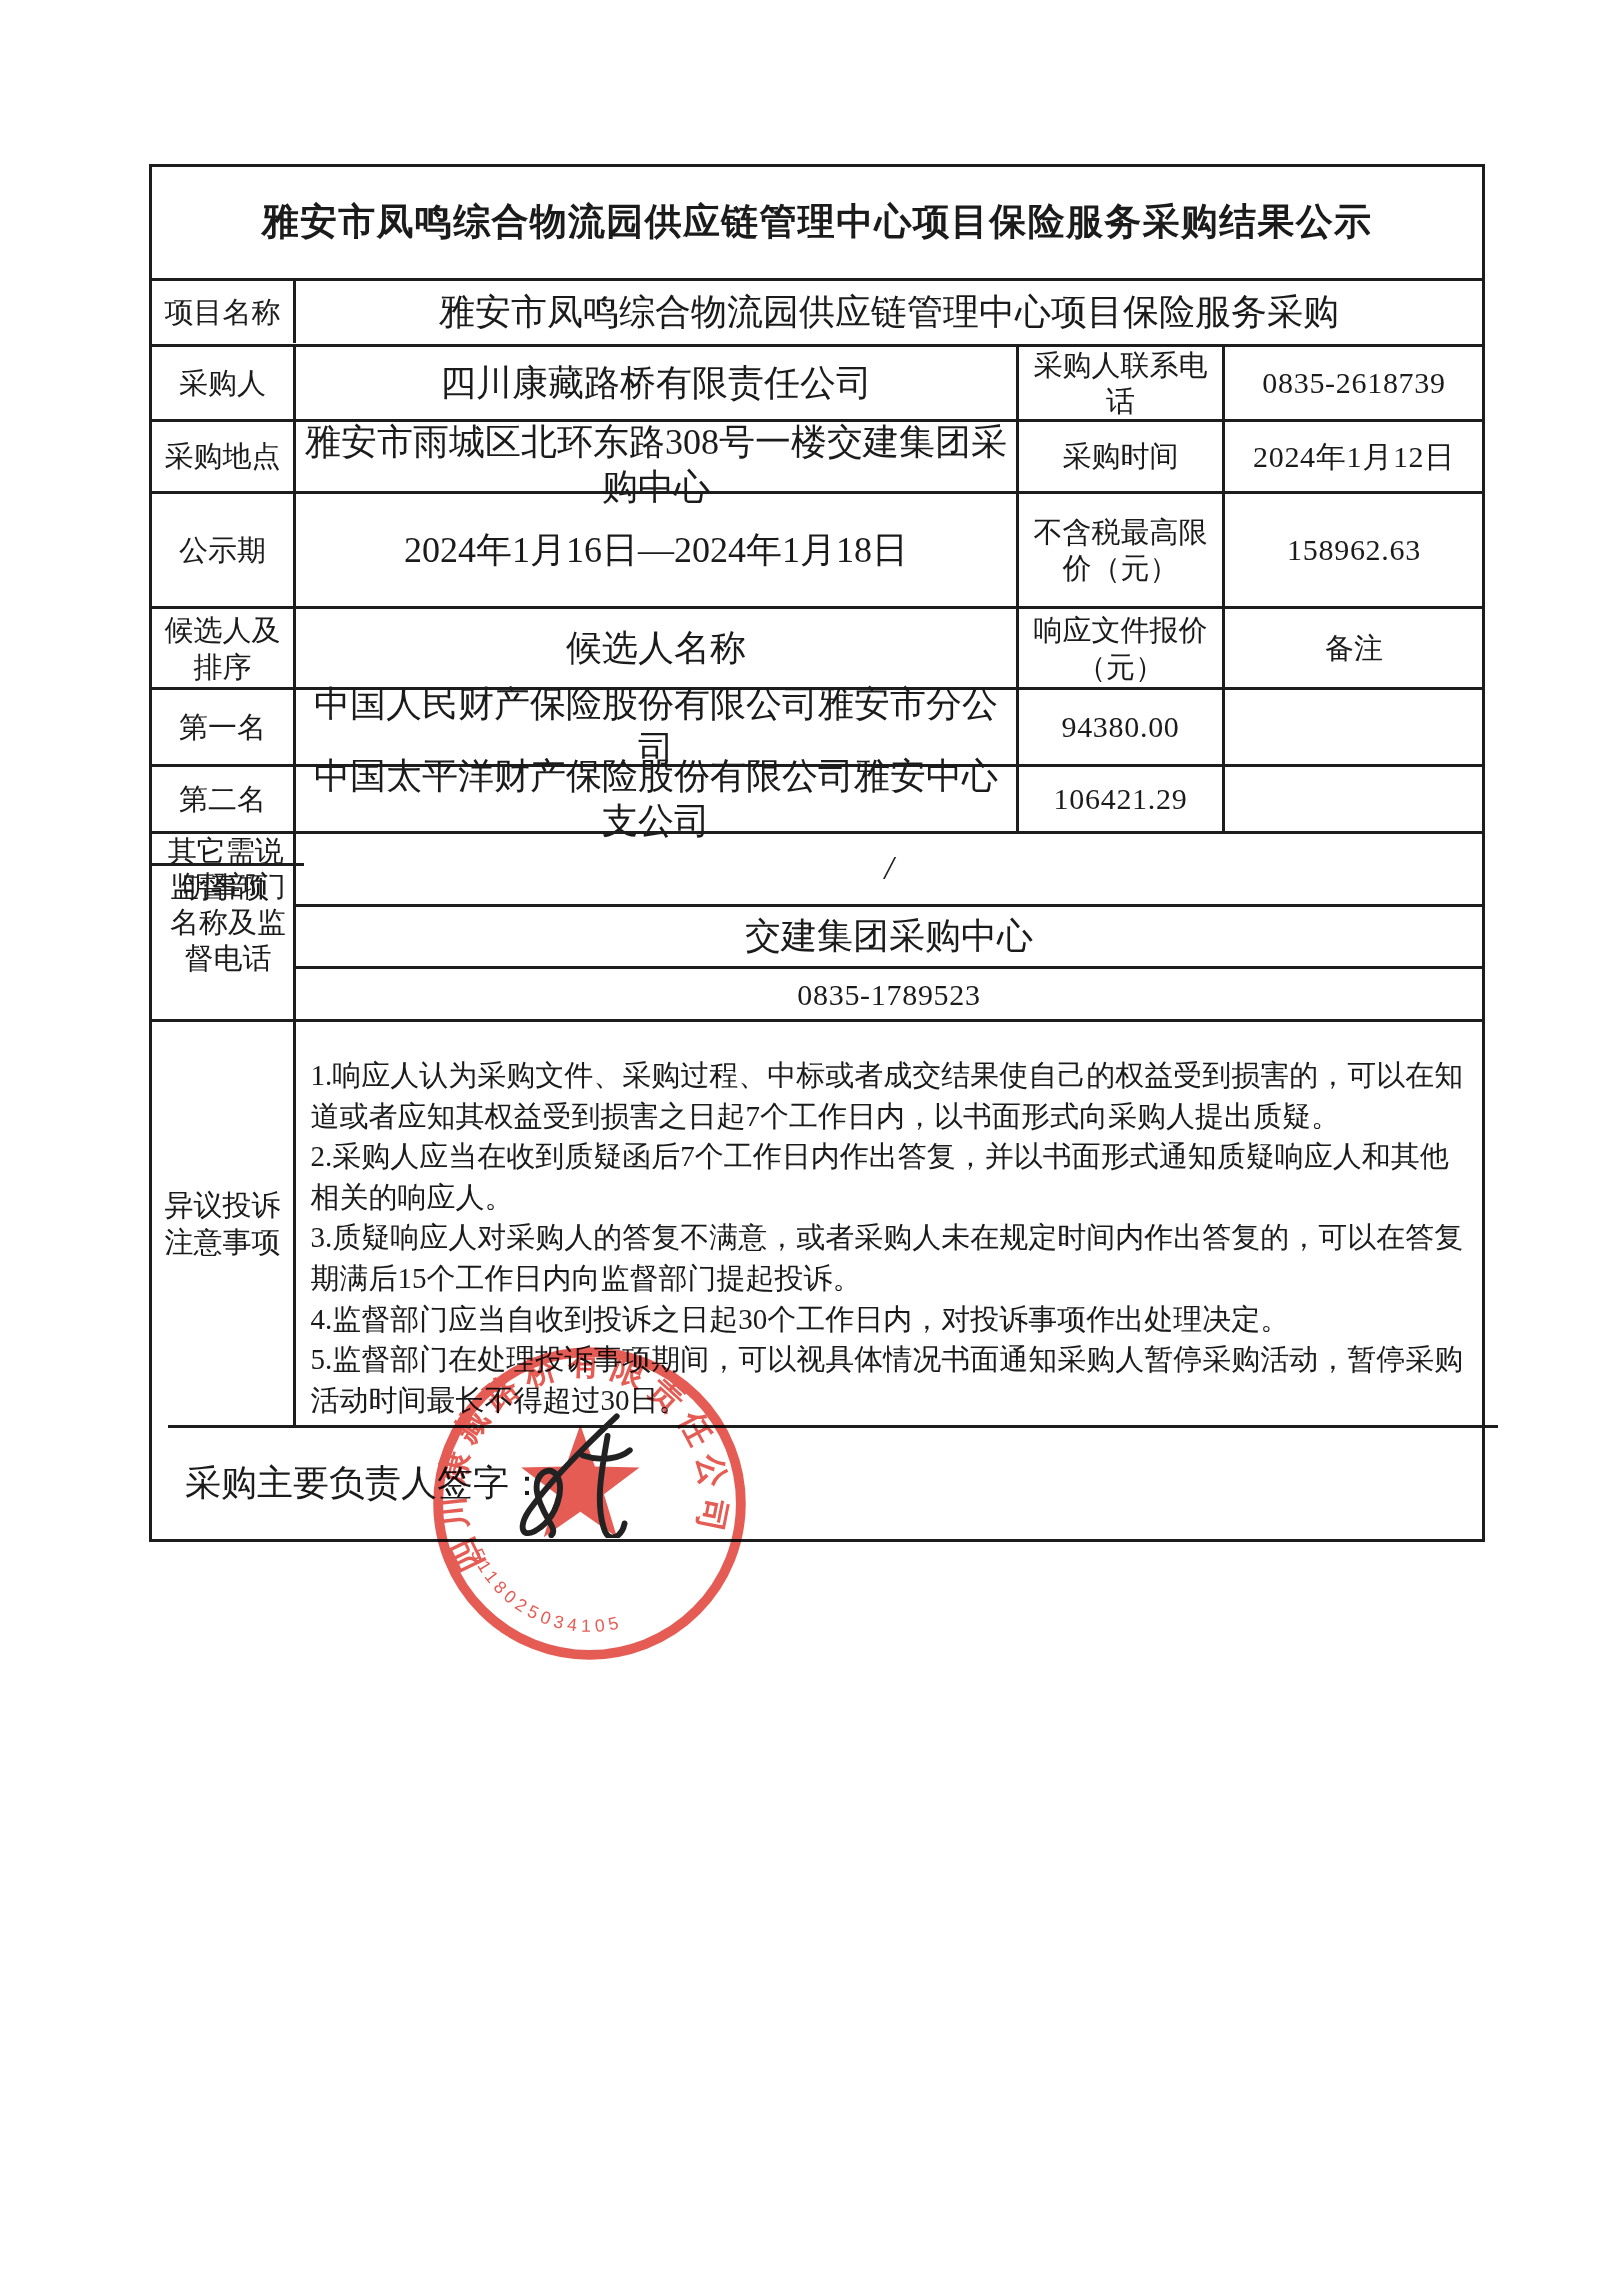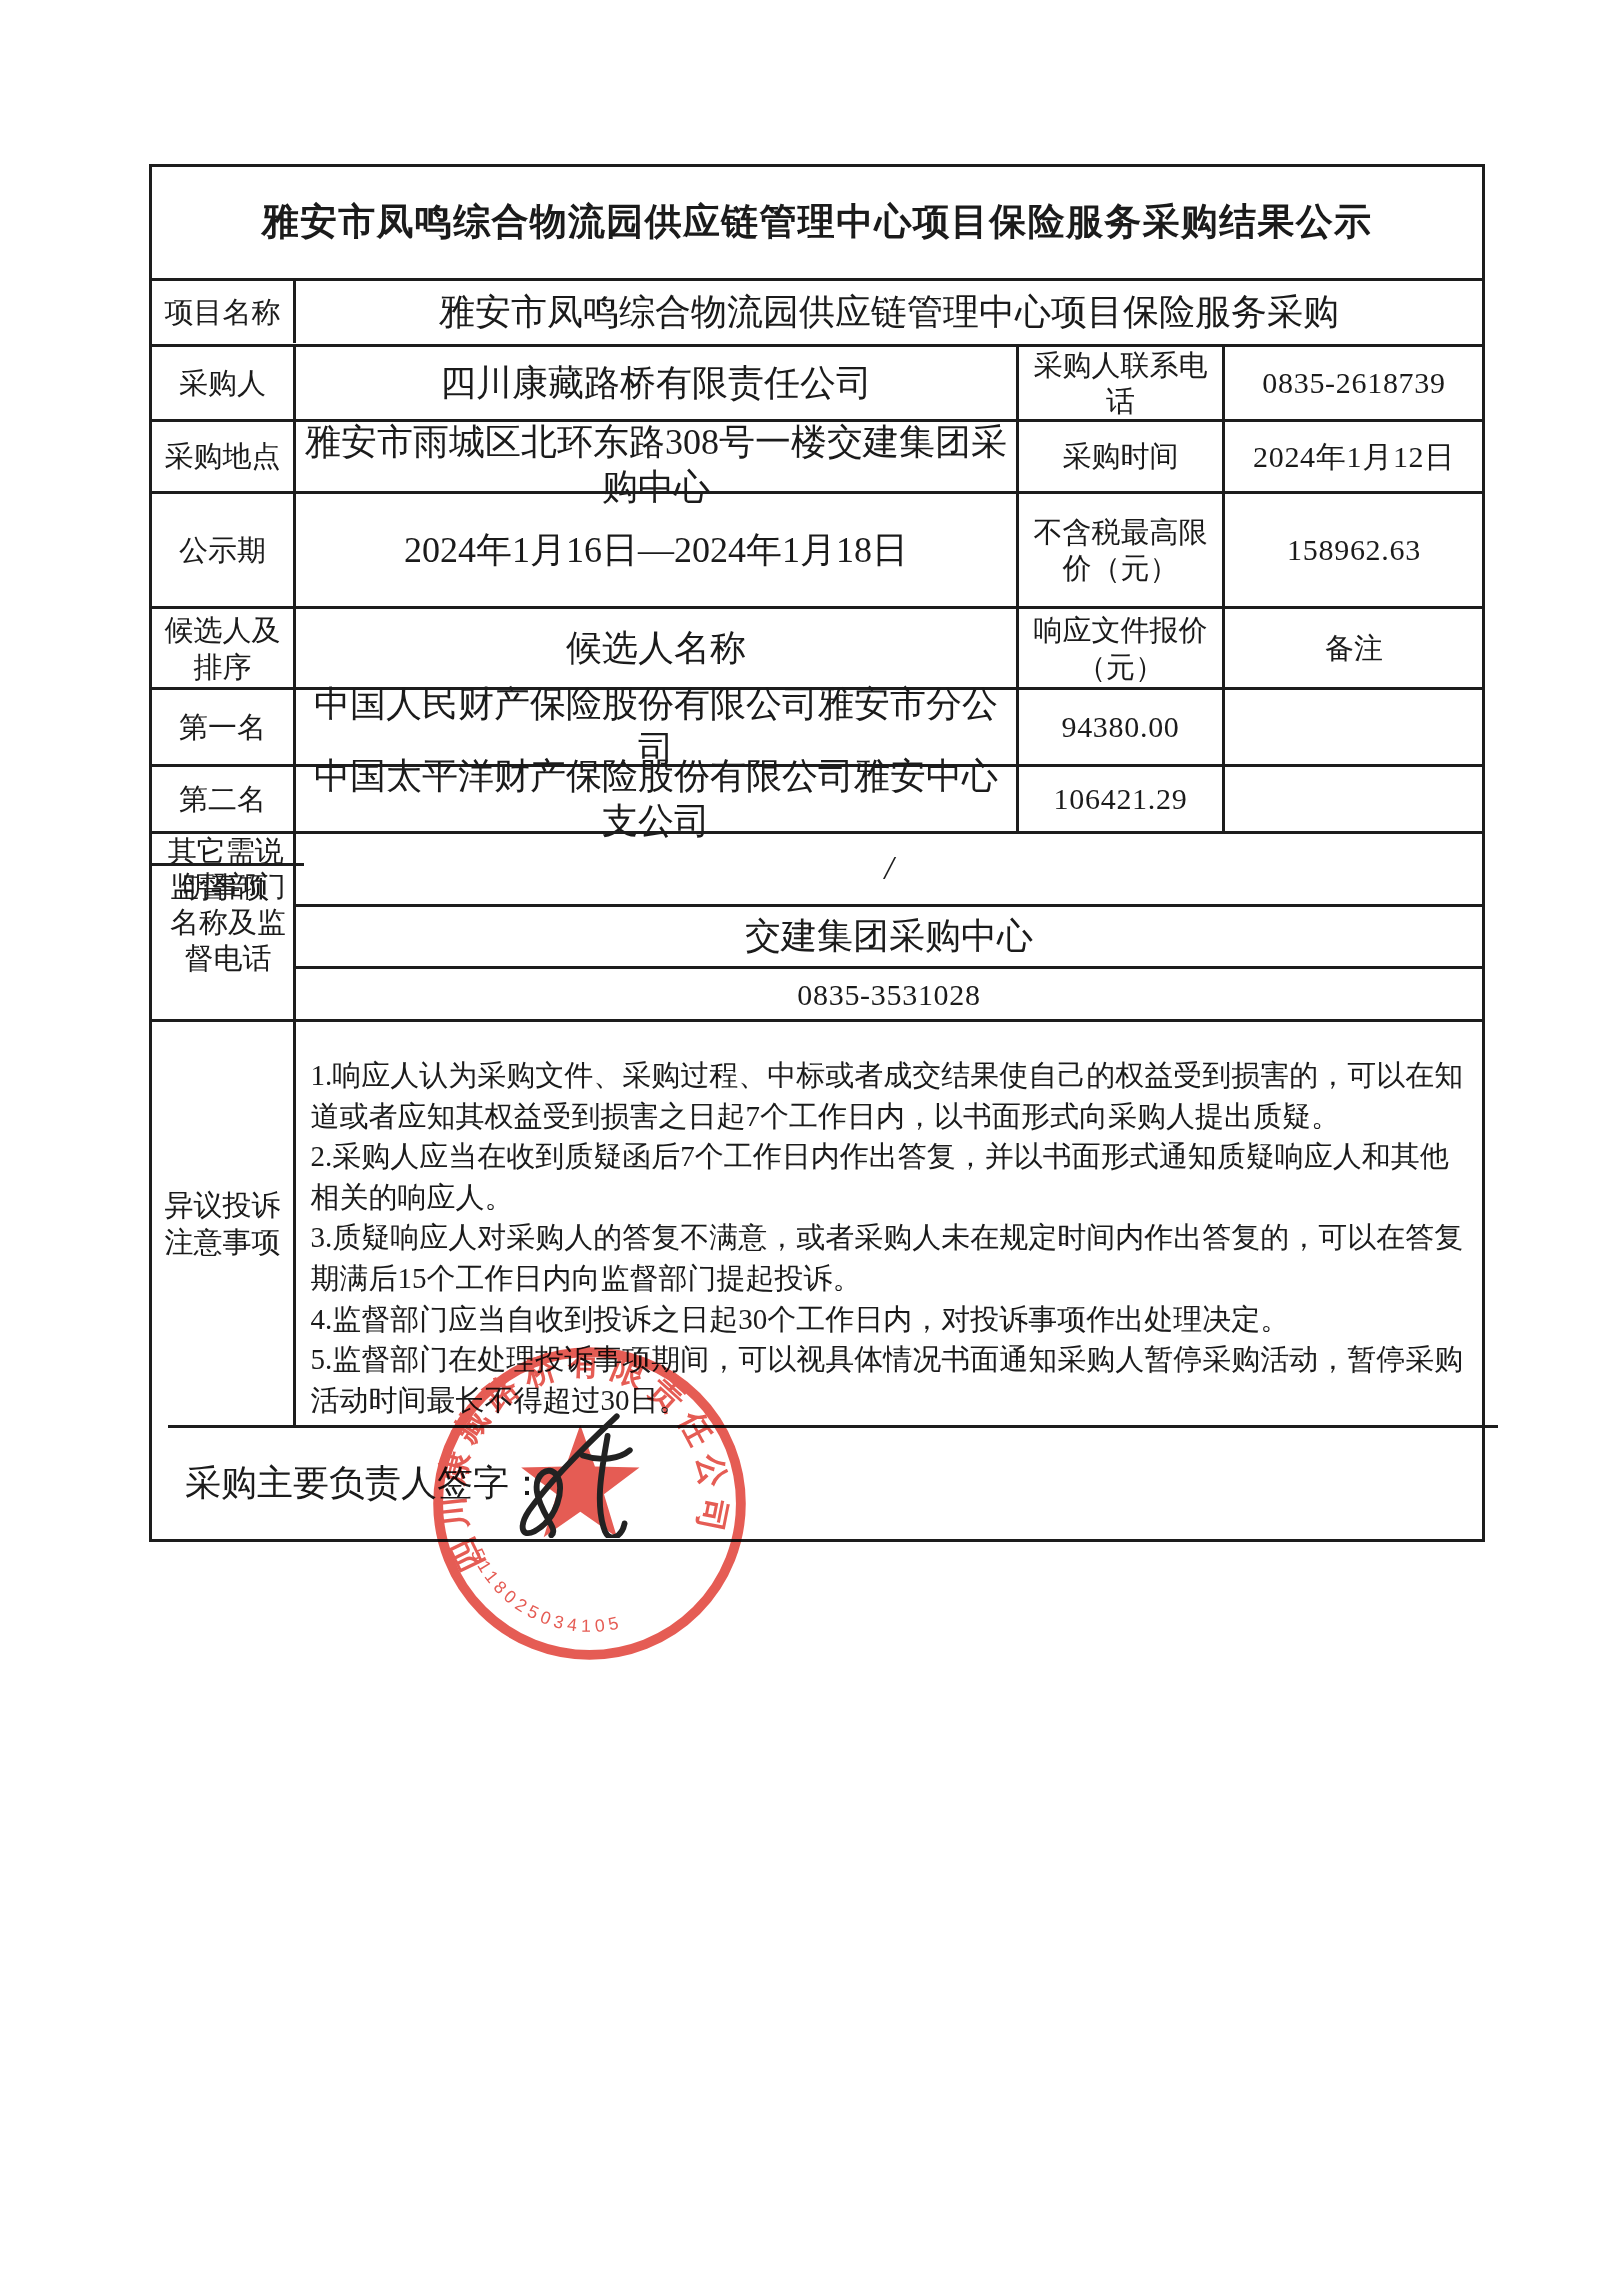--- a/index.html
+++ b/index.html
@@ -139,21 +139,21 @@
   <div class="cell bt" style="left:0;top:597px;width:141px;height:67px;">第二名</div>
   <div class="cell bt bl value" style="left:141px;top:597px;width:723px;height:67px;">中国太平洋财产保险股份有限公司雅安中心支公司</div>
   <div class="cell bt bl num" style="left:864px;top:597px;width:206px;height:67px;">106421.29</div>
   <div class="cell bt bl" style="left:1070px;top:597px;width:261px;height:67px;"></div>
 
   <div class="cell bt" style="left:0;top:664px;width:141px;height:73px;padding-left:13px;">其它需说明事项</div>
   <div class="cell bt bl slash" style="left:141px;top:664px;width:1189px;height:73px;">/</div>
 
   <div class="cell bt" style="left:0;top:696px;width:152px;height:115px;">监督部门名称及监督电话</div>
   <div class="cell bt bl value" style="left:141px;top:737px;width:1189px;height:62px;">交建集团采购中心</div>
-  <div class="cell bt bl num" style="left:141px;top:799px;width:1189px;height:54px;">0835-3531028</div>
+  <div class="cell bt bl num" style="left:141px;top:799px;width:1189px;height:54px;">0835-1789523</div>
 
   <div class="cell bt" style="left:0;top:852px;width:141px;height:406px;">异议投诉注意事项</div>
   <div class="cell bt bl notes-content" style="left:141px;top:852px;width:1189px;height:406px;">
     <p>1.响应人认为采购文件、采购过程、中标或者成交结果使自己的权益受到损害的，可以在知道或者应知其权益受到损害之日起7个工作日内，以书面形式向采购人提出质疑。</p>
     <p>2.采购人应当在收到质疑函后7个工作日内作出答复，并以书面形式通知质疑响应人和其他相关的响应人。</p>
     <p>3.质疑响应人对采购人的答复不满意，或者采购人未在规定时间内作出答复的，可以在答复期满后15个工作日内向监督部门提起投诉。</p>
     <p>4.监督部门应当自收到投诉之日起30个工作日内，对投诉事项作出处理决定。</p>
     <p>5.监督部门在处理投诉事项期间，可以视具体情况书面通知采购人暂停采购活动，暂停采购活动时间最长不得超过30日。</p>
   </div>
 

